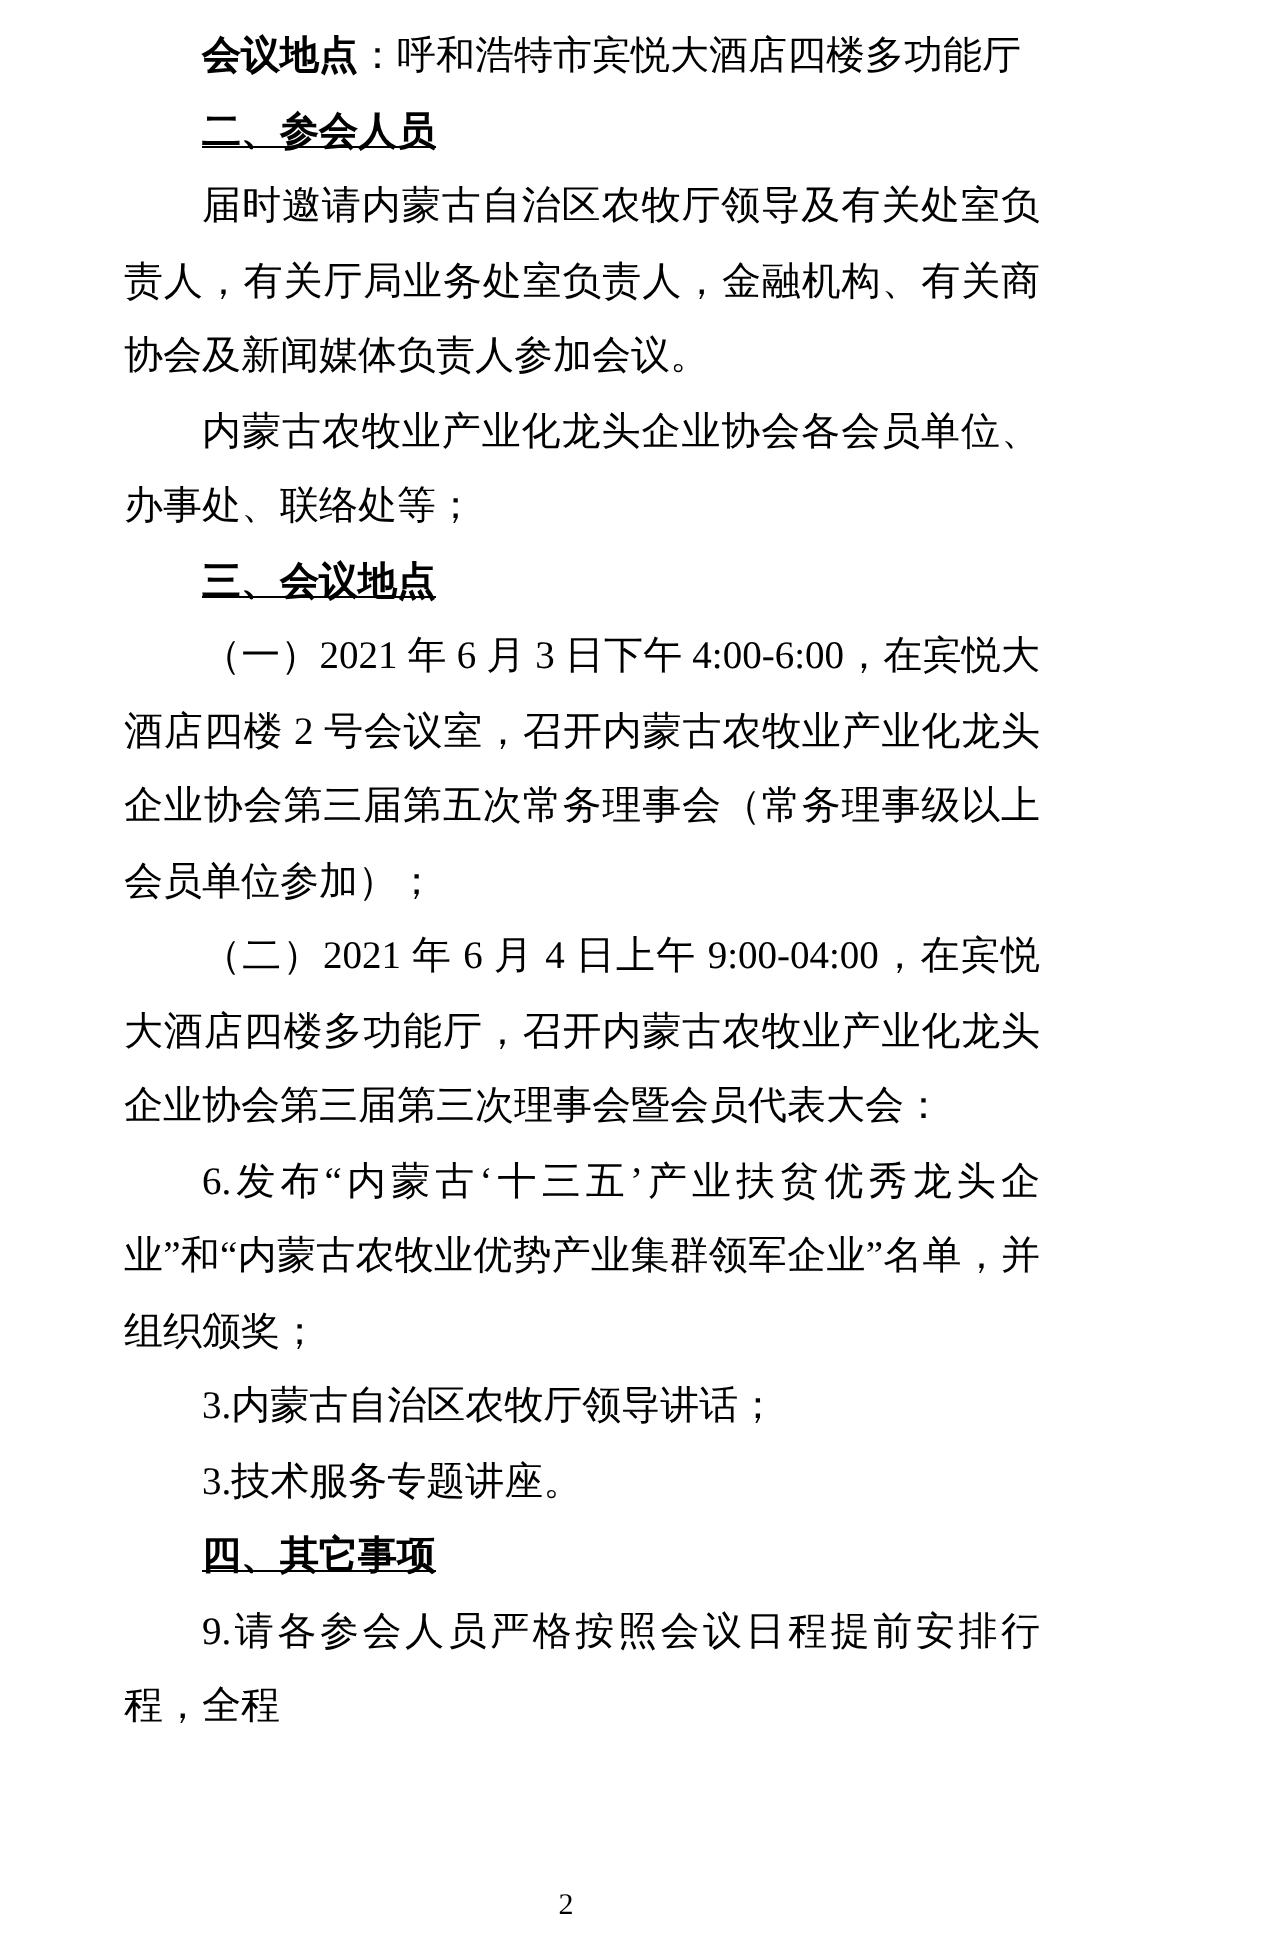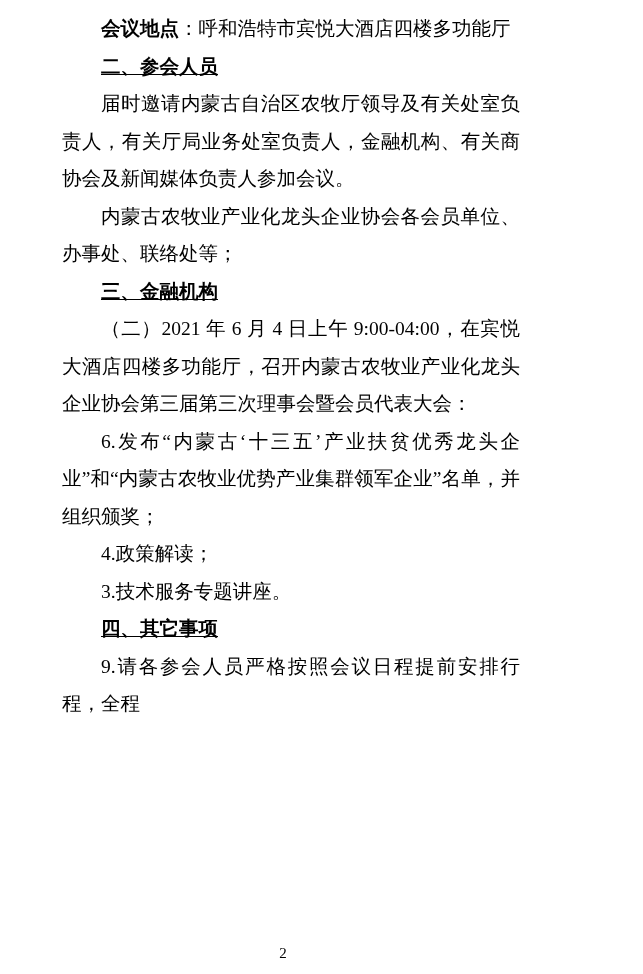--- a/index.html
+++ b/index.html
@@ -61,30 +61,31 @@
   <div class="doc-body">
 
     <p class="indent"><span class="label-bold">会议地点</span><span>：呼和浩特市宾悦大酒店四楼多功能厅</span></p>
 
     <p class="heading">二、参会人员</p>
 
     <p class="indent">届时邀请内蒙古自治区农牧厅领导及有关处室负责人，有关厅局业务处室负责人，金融机构、有关商协会及新闻媒体负责人参加会议。</p>
 
     <p class="indent">内蒙古农牧业产业化龙头企业协会各会员单位、办事处、联络处等；</p>
 
-    <p class="heading">三、金融机构</p>
+    <p class="heading">三、会议地点</p>
 
+    <p class="indent">（一）2021 年 6 月 3 日下午 4:00-6:00，在宾悦大酒店四楼 2 号会议室，召开内蒙古农牧业产业化龙头企业协会第三届第五次常务理事会（常务理事级以上会员单位参加）；</p>
 
     <p class="indent">（二）2021 年 6 月 4 日上午 9:00-04:00，在宾悦大酒店四楼多功能厅，召开内蒙古农牧业产业化龙头企业协会第三届第三次理事会暨会员代表大会：</p>
 
 
     <p class="indent">6.发布“内蒙古‘十三五’产业扶贫优秀龙头企业”和“内蒙古农牧业优势产业集群领军企业”名单，并组织颁奖；</p>
 
+    <p class="indent">3.内蒙古自治区农牧厅领导讲话；</p>
 
-    <p class="indent">4.政策解读；</p>
 
     <p class="indent">3.技术服务专题讲座。</p>
 
     <p class="heading">四、其它事项</p>
 
     <p class="indent">9.请各参会人员严格按照会议日程提前安排行程，全程</p>
 
   </div>
 
   <div class="page-number">2</div>

